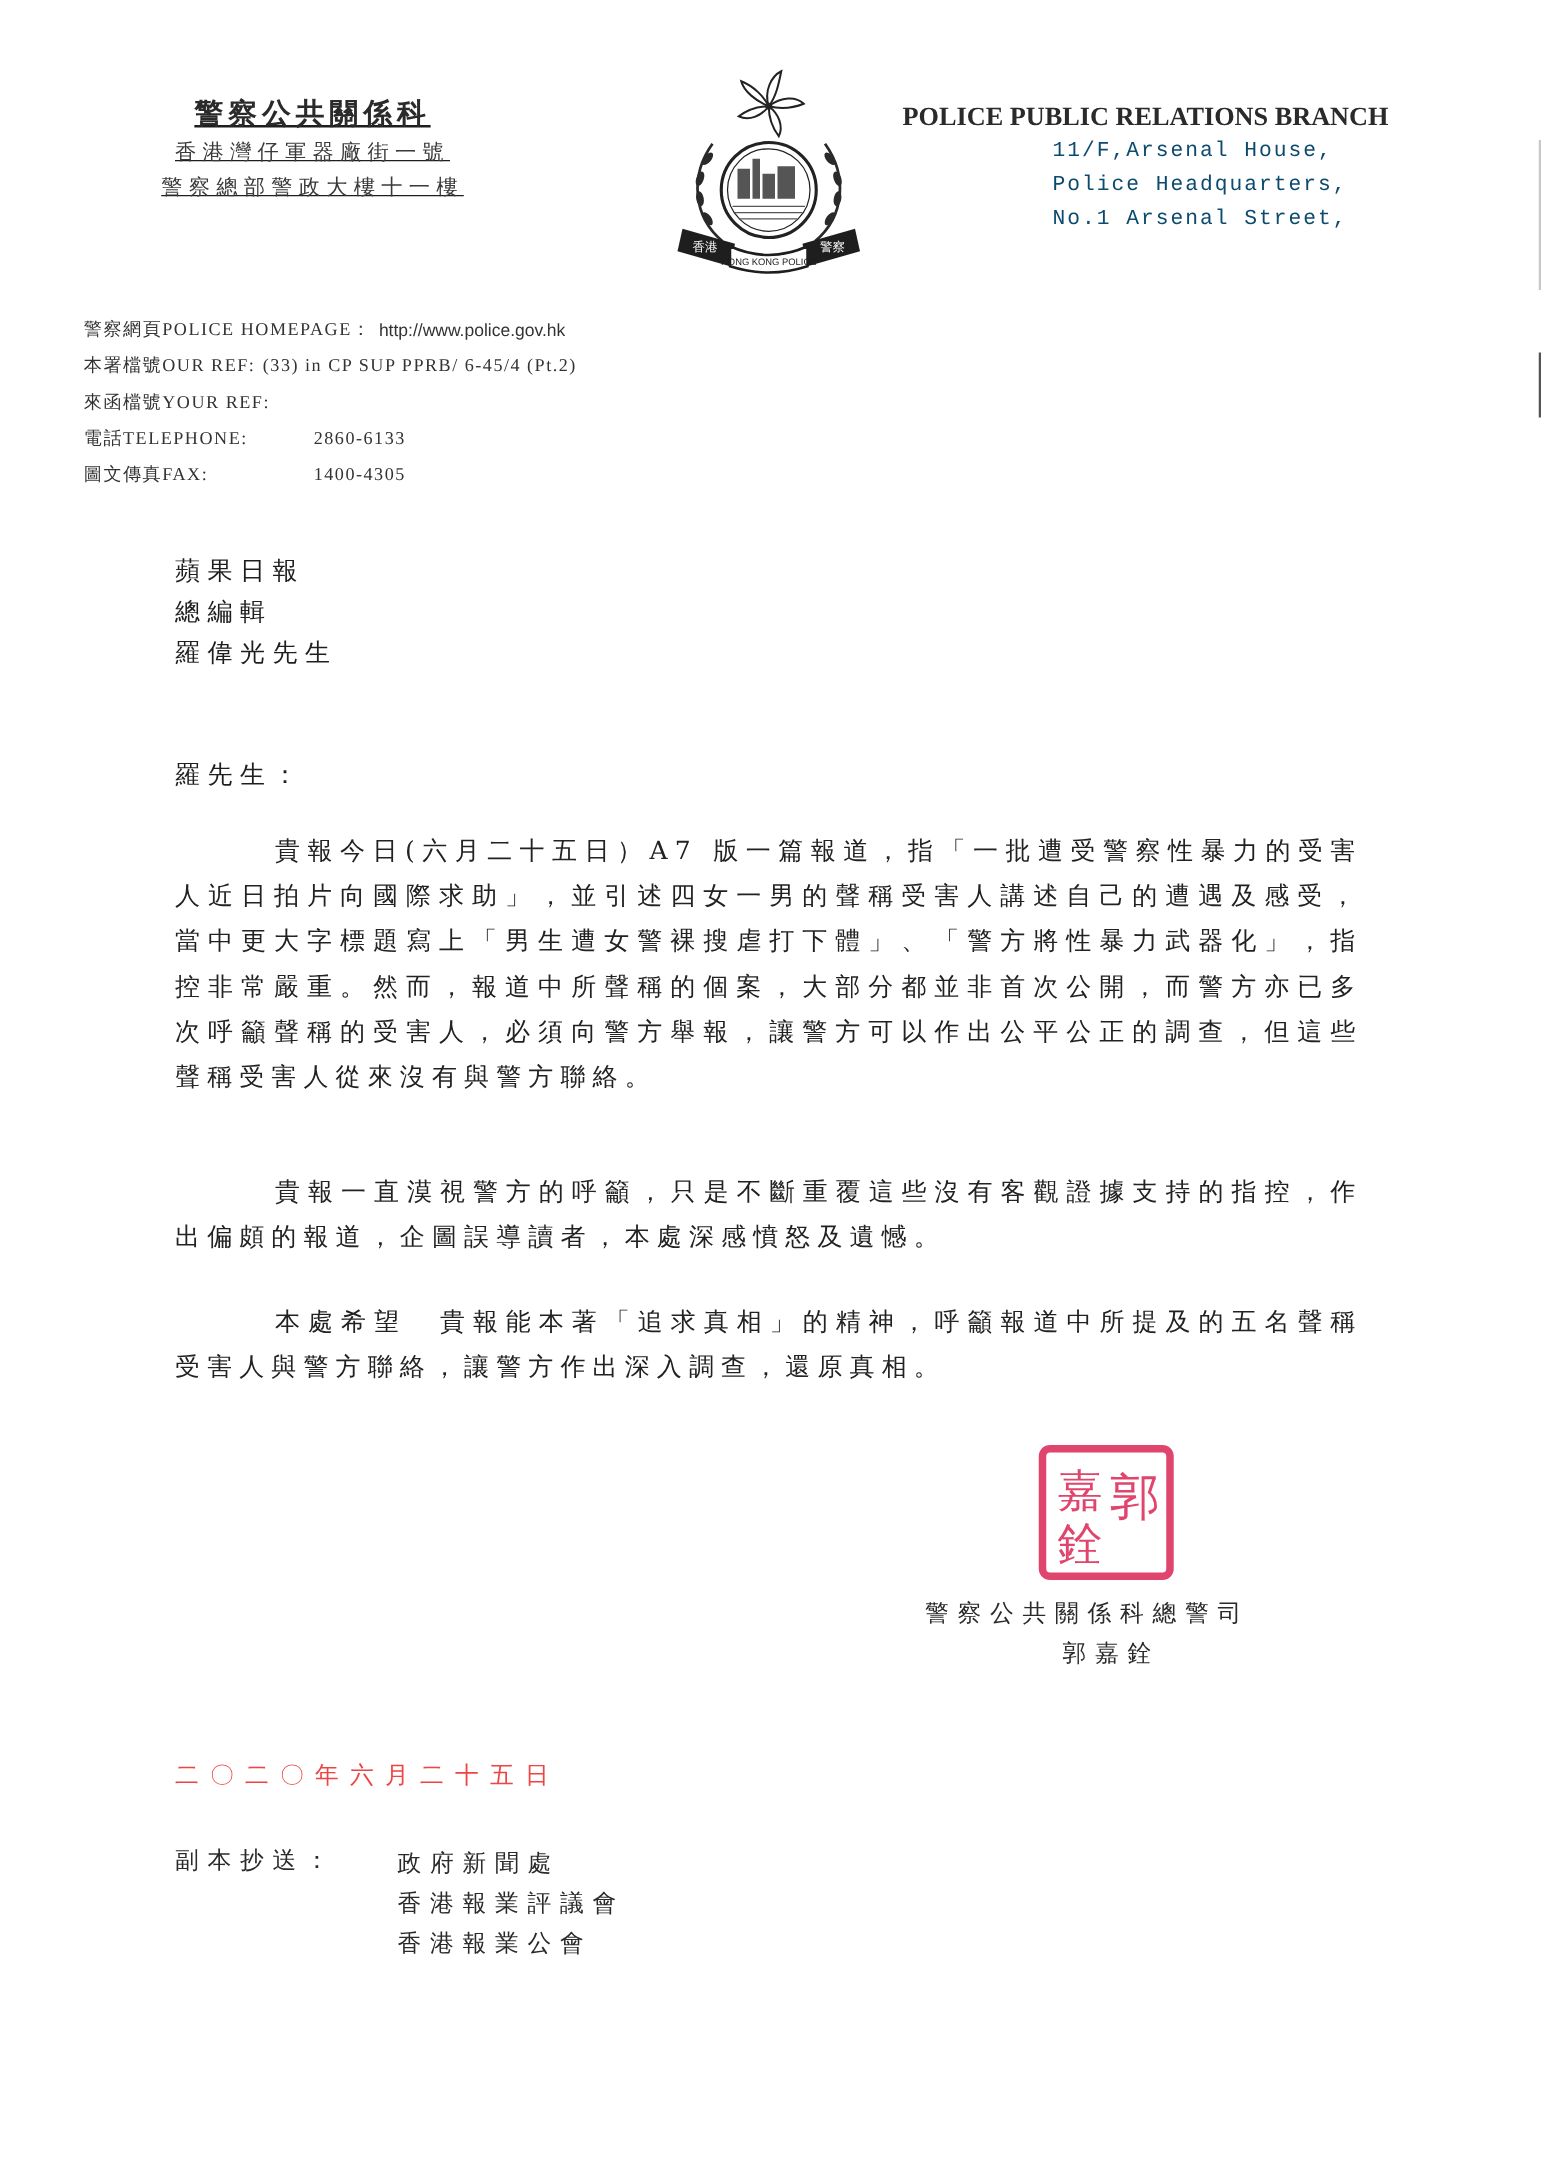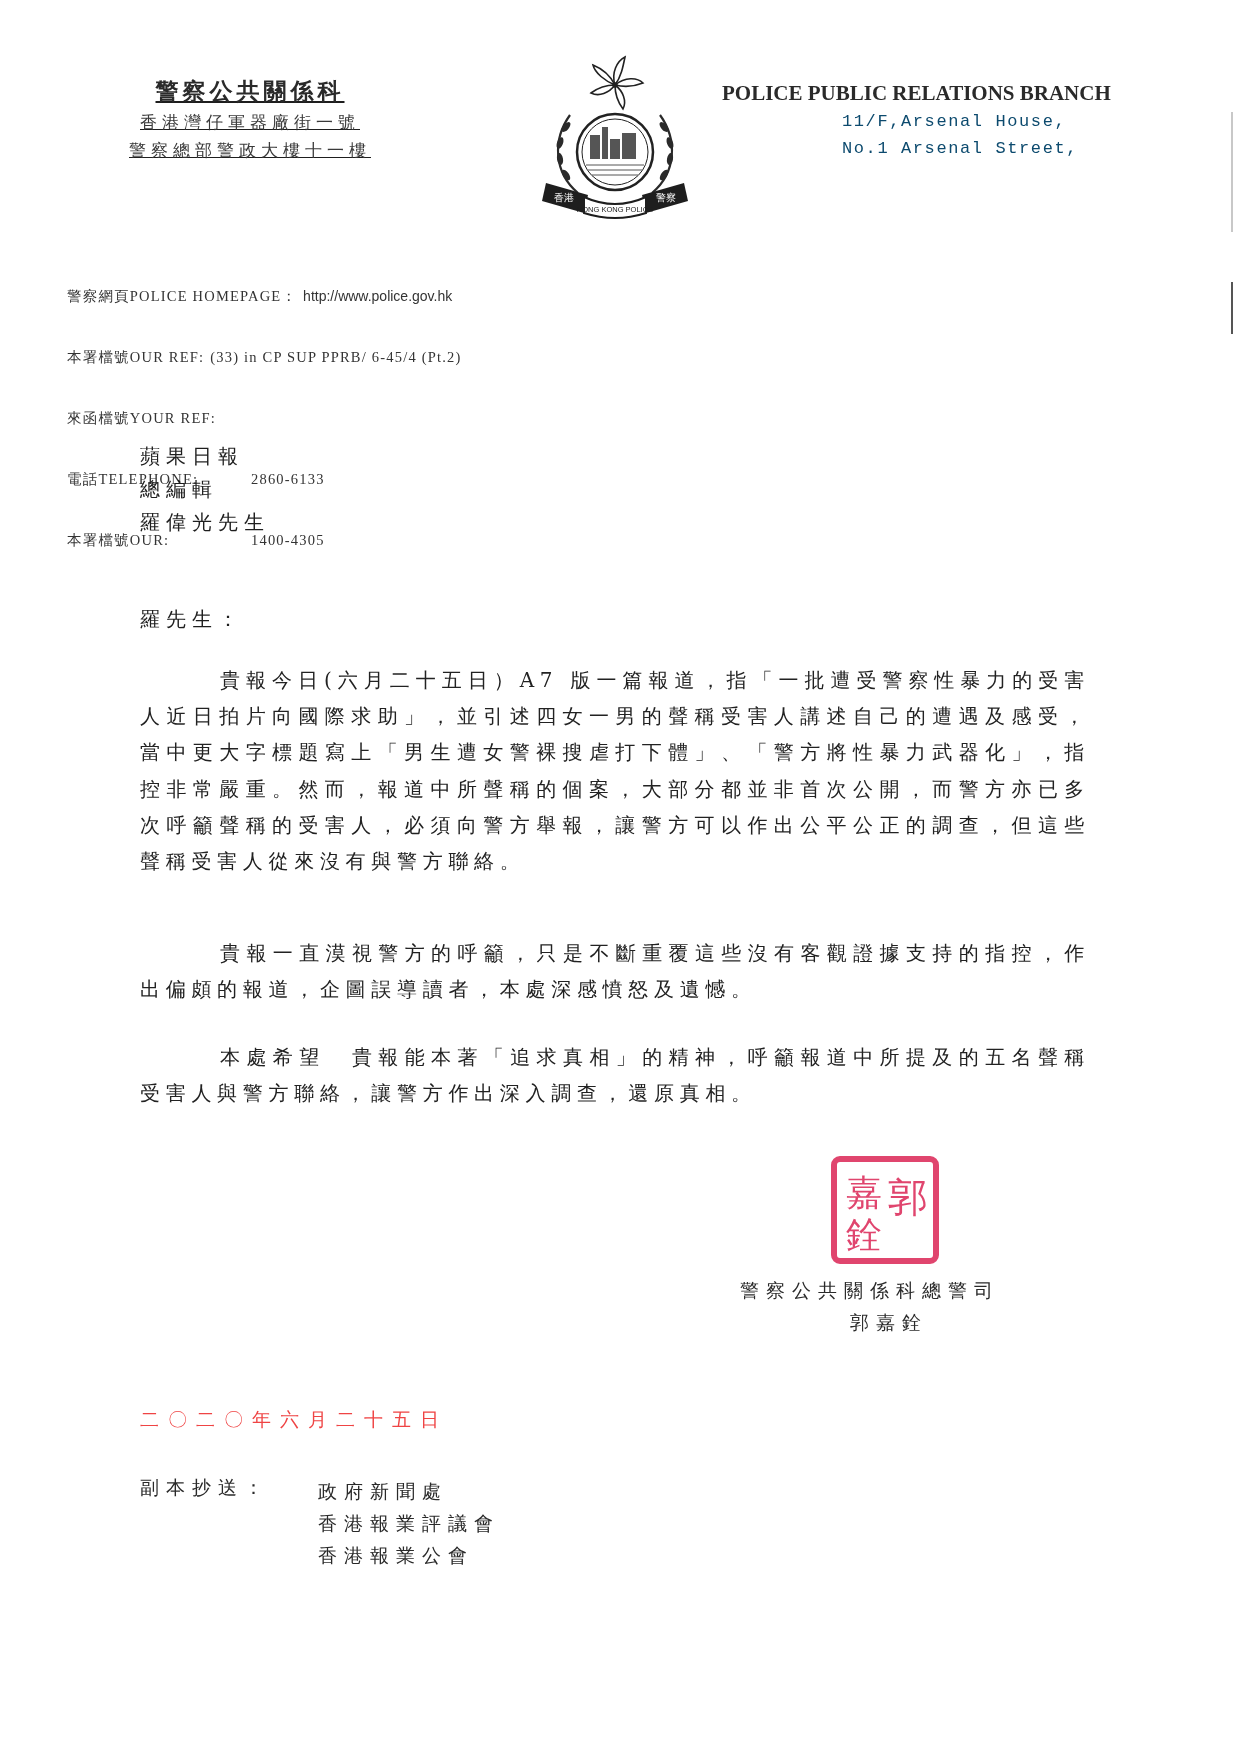--- a/index.html
+++ b/index.html
@@ -15,21 +15,21 @@
   
   .emblem { left:540px; top:55px; width:150px; height:165px; }
 
   
   .en-head { left:722px; top:78px; }
   .en-title { font-family:"Liberation Serif",serif; font-weight:bold; font-size:21px; color:#2a2a2a; line-height:30px; }
   .en-addr { font-family:Liberation Mono, monospace; font-size:17px; letter-spacing:1.6px; color:#0c4a6e; line-height:27px; padding-left:120px; }
 
   
   .meta { left:67px; top:250px; font-size:14.5px; color:#333; }
-  .meta-row { height:29px; line-height:29px; display:flex;margin-top:32px; }
+  .meta-row { height:29px; line-height:29px; display:flex; }
   .meta-label { font-family:"Liberation Serif",serif; letter-spacing:1.2px; }
   .meta-val { font-family:"Liberation Serif",serif; letter-spacing:1.2px; }
   .meta-url { font-family:"Liberation Sans",sans-serif; letter-spacing:0; margin-left:6px; font-size:14px; }
   .meta-num { position:absolute; left:184px; }
 
   
   .addressee { left:140px; top:440px; font-size:20px; letter-spacing:6px; line-height:33px; }
   .salutation { left:140px; top:606px; font-size:20px; letter-spacing:6px; }
   .para { position:absolute; left:140px; width:950px; font-size:20px; line-height:36.2px; letter-spacing:5.7px;
           white-space:normal; text-indent:80px; text-align:justify; color:#222; }
@@ -104,20 +104,21 @@
     <path d="M44,142 Q75,156 106,142 L106,158 Q75,168 44,158 Z" fill="#fff" stroke="#1e1e1e" stroke-width="2"></path>
     <text x="75" y="157" font-size="7.5" text-anchor="middle" fill="#1e1e1e" font-family="Liberation Sans, sans-serif">HONG KONG POLICE</text>
     <text x="24" y="146" font-size="10" text-anchor="middle" fill="#fff" font-family="DejaVu Sans, sans-serif">香港</text>
     <text x="126" y="146" font-size="10" text-anchor="middle" fill="#fff" font-family="DejaVu Sans, sans-serif">警察</text>
   </svg>
 </div>
 
 <div class="abs en-head">
   <div class="en-title">POLICE PUBLIC RELATIONS BRANCH</div>
   <div class="en-addr">11/F,Arsenal House,</div>
+  <div class="en-addr">Police Headquarters,</div>
   <div class="en-addr">No.1 Arsenal Street,</div>
 </div>
 
 <div class="abs meta">
   <div class="meta-row">
     <span class="meta-label">警察網頁POLICE HOMEPAGE：</span>
     <span class="meta-url">http://www.police.gov.hk</span>
   </div>
   <div class="meta-row">
     <span class="meta-label">本署檔號OUR REF:</span>
@@ -125,21 +126,21 @@
   </div>
   <div class="meta-row">
     <span class="meta-label">來函檔號YOUR REF:</span>
     <span class="meta-val"></span>
   </div>
   <div class="meta-row" style="position:relative">
     <span class="meta-label">電話TELEPHONE:</span>
     <span class="meta-val meta-num">2860-6133</span>
   </div>
   <div class="meta-row" style="position:relative">
-    <span class="meta-label">本署檔號OUR:</span>
+    <span class="meta-label">圖文傳真FAX:</span>
     <span class="meta-val meta-num">1400-4305</span>
   </div>
 </div>
 
 <div class="abs addressee">
   <div>蘋果日報</div>
   <div>總編輯</div>
   <div>羅偉光先生</div>
 </div>
 

